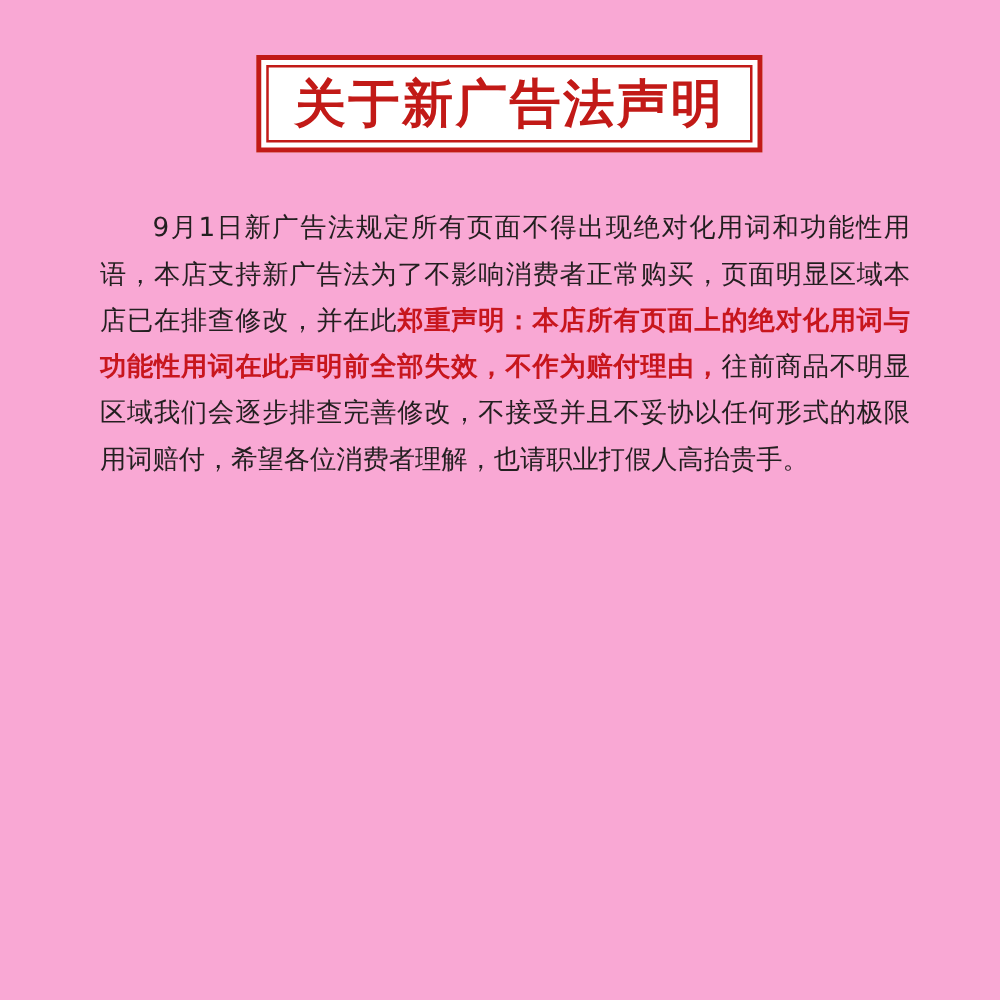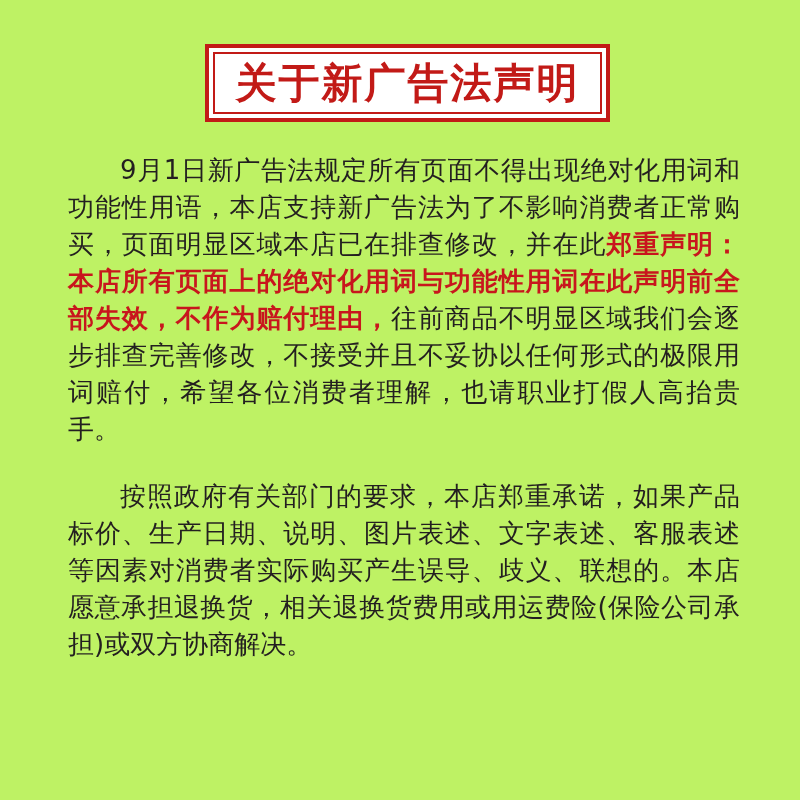--- a/index.html
+++ b/index.html
@@ -10,21 +10,21 @@
     width: 800px;
     height: 800px;
     background: #ffffff;
     font-family: "Liberation Sans", sans-serif;
     overflow: hidden;
   }
   .page {
     position: relative;
     width: 800px;
     height: 800px;
-    background: #bef264;
+    background: #f9a8d4;
     box-sizing: border-box;
   }
   
   .title-banner {
     position: absolute;
     left: 205px;
     top: 44px;
     width: 405px;
     height: 78px;
     border: 4px solid #c21a17;
@@ -52,26 +52,26 @@
     font-family: "DejaVu Sans", "Liberation Sans", sans-serif;
   }
   
   .body-block {
     position: absolute;
     left: 68px;
     top: 152px;
     width: 672px;
   }
   .para {
-    font-size: 26px;
+    font-size: 21px;
     line-height: 37px;
     color: #231f20;
     text-align: justify;
     text-justify: inter-ideograph;
-    margin: 0;
+    margin: 12px;
     font-family: "DejaVu Sans", "Liberation Sans", sans-serif;
   }
   .indent {
     text-indent: 2em;
   }
   .para.gap {
     margin-top: 30px;
   }
   .red-bold {
     color: #c8161d;
@@ -96,18 +96,17 @@
   <div class="title-banner">
     <div class="title-inner">
       <span class="title-text">关于新广告法声明</span>
     </div>
   </div>
 
   <div class="body-block">
 
     <p class="para indent"><span>9月1日新广告法规定所有页面不得出现绝对化用词和功能性用语，本店支持新广告法为了不影响消费者正常购买，页面明显区域本店已在排查修改，并在此</span><span class="red-bold">郑重声明：本店所有页面上的绝对化用词与功能性用词在此声明前全部失效，不作为赔付理由，</span><span>往前商品不明显区域我们会逐步排查完善修改，不接受并且不妥协以任何形式的极限用词赔付，希望各位消费者理解，也请职业打假人高抬贵手。</span></p>
 
-    <p class="para indent gap"><span>按照政府有关部门的要求，本店郑重承诺，如果产品标价、生产日期、说明、图片表述、文字表述、客服表述等因素对消费者实际购买产生误导、歧义、联想的。本店愿意承担退换货，相关退换货费用或用运费险(保险公司承担)或双方协商解决。</span></p>
 
 
   </div>
 
 </div>
 
 </body></html>

